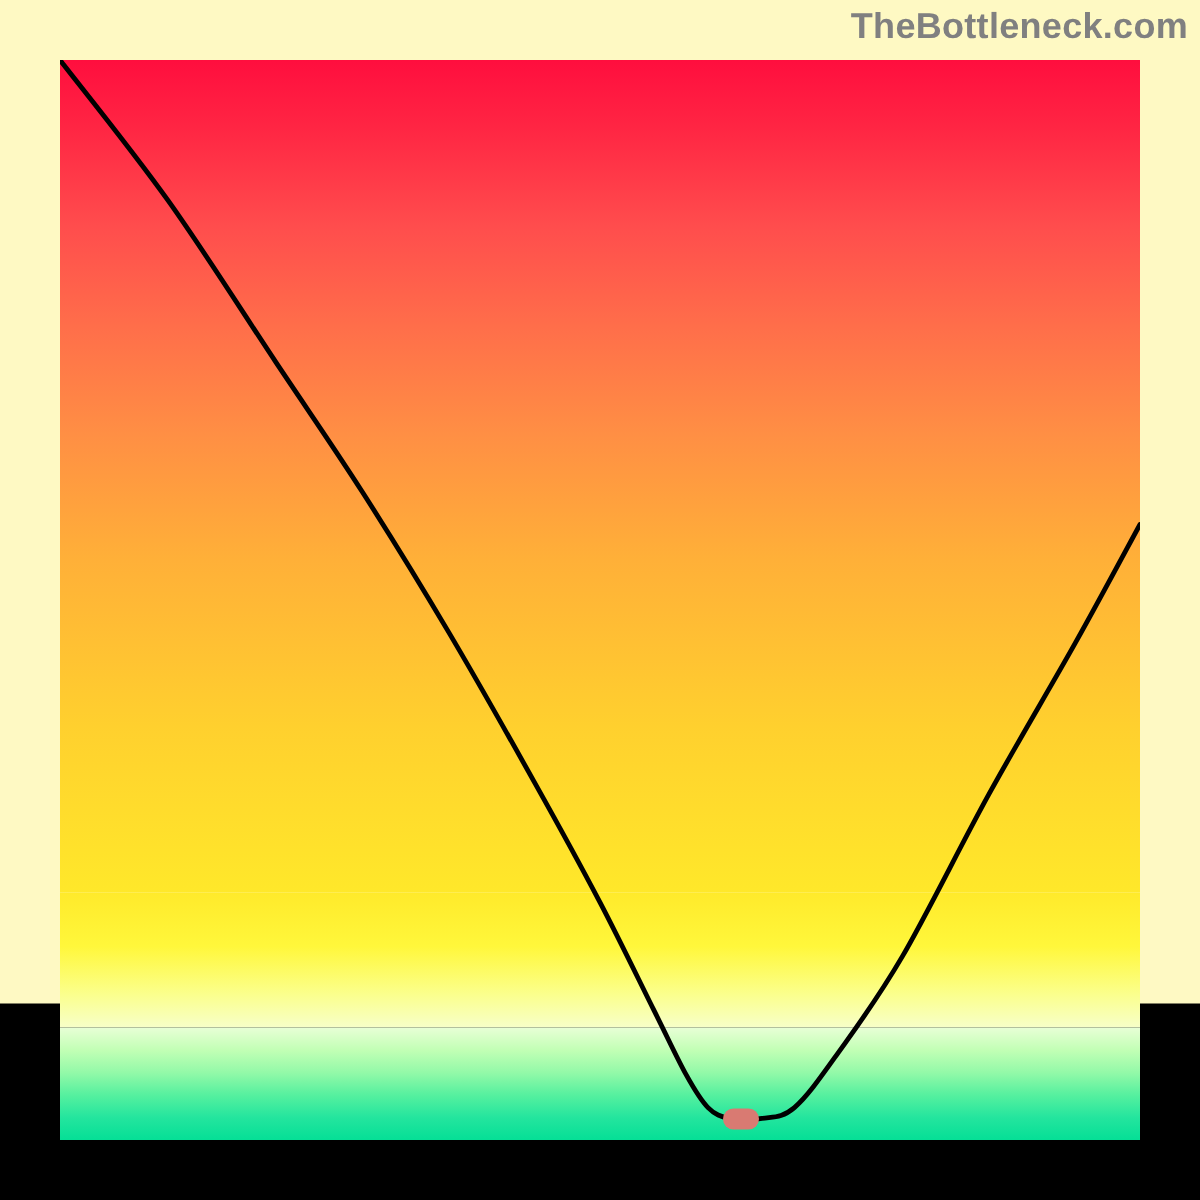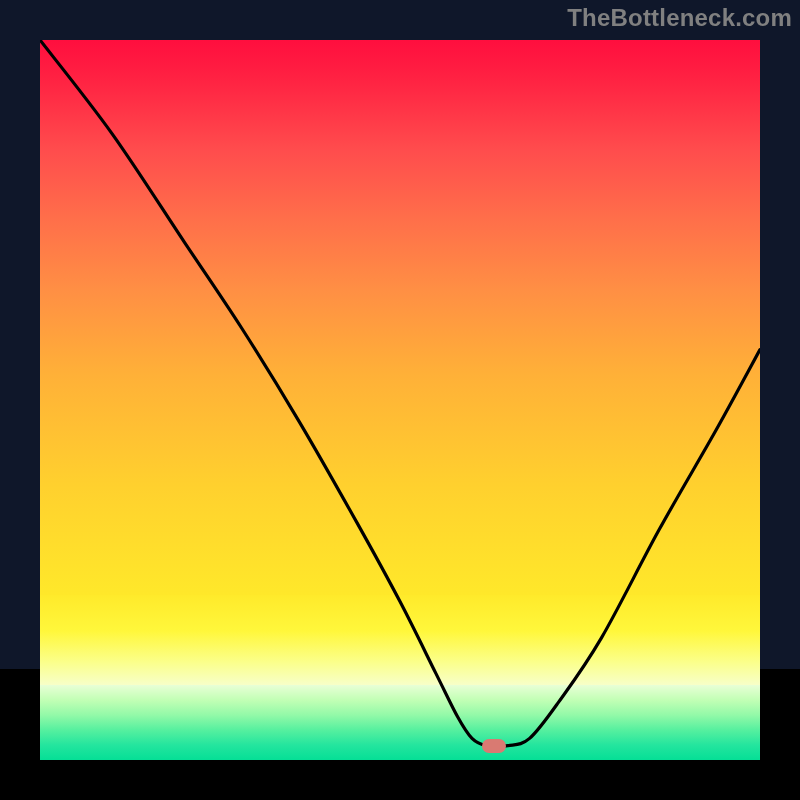--- a/index.html
+++ b/index.html
@@ -7,21 +7,21 @@
     padding: 0;
     width: 800px;
     height: 800px;
     background: #000;
     overflow: hidden;
   }
   .frame {
     position: relative;
     width: 800px;
     height: 669px;
-    background: #0f172a;
+    background: #fef9c3;
   }
   .watermark {
     position: absolute;
     top: 4px;
     right: 8px;
     font-family: Arial, Helvetica, sans-serif;
     font-size: 24px;
     font-weight: 600;
     color: #808080;
     letter-spacing: 0.2px;

